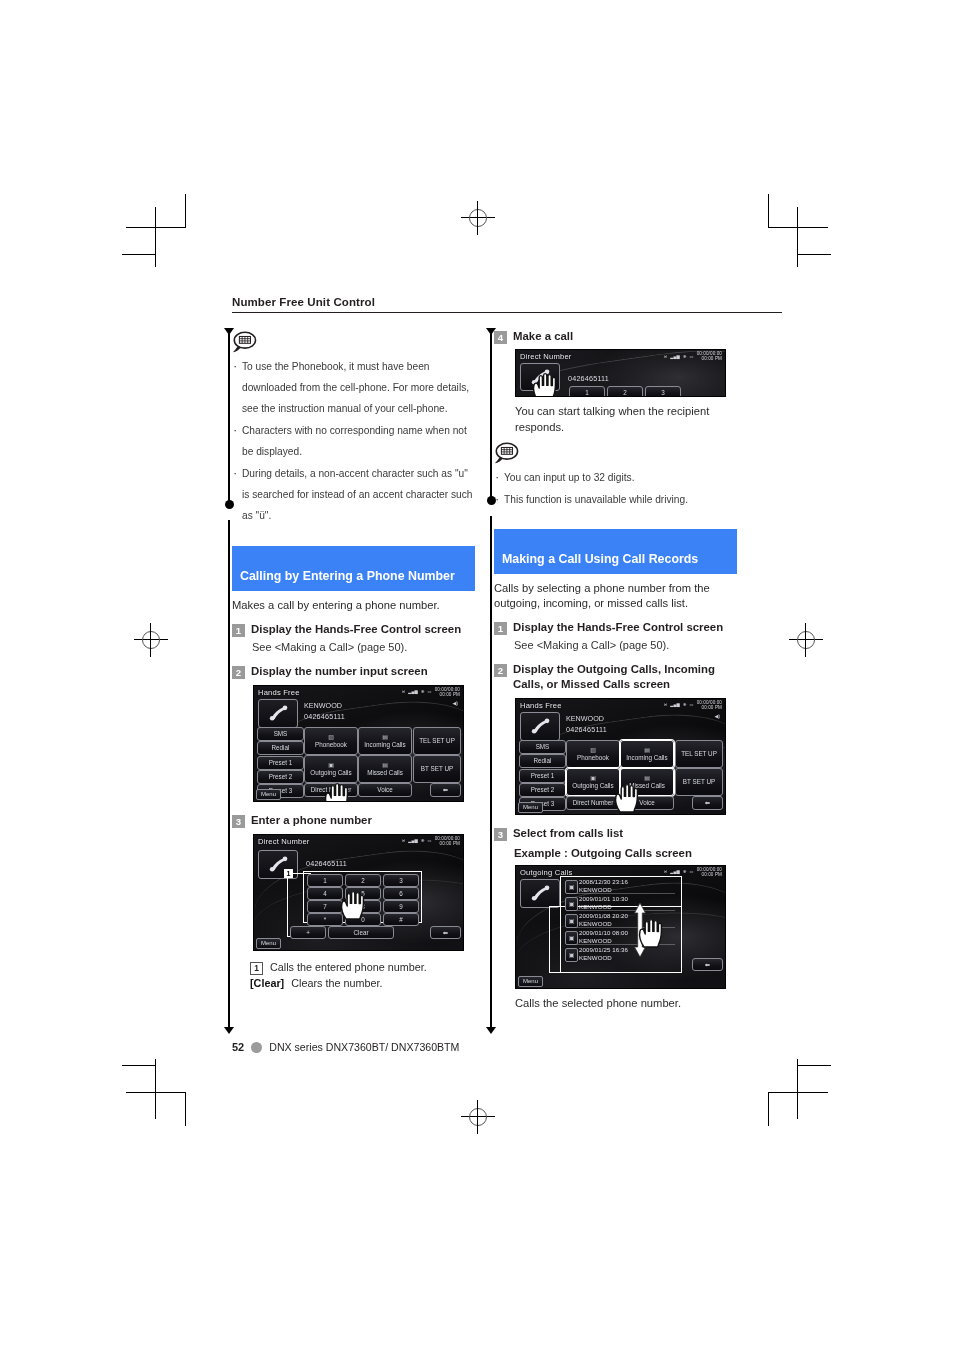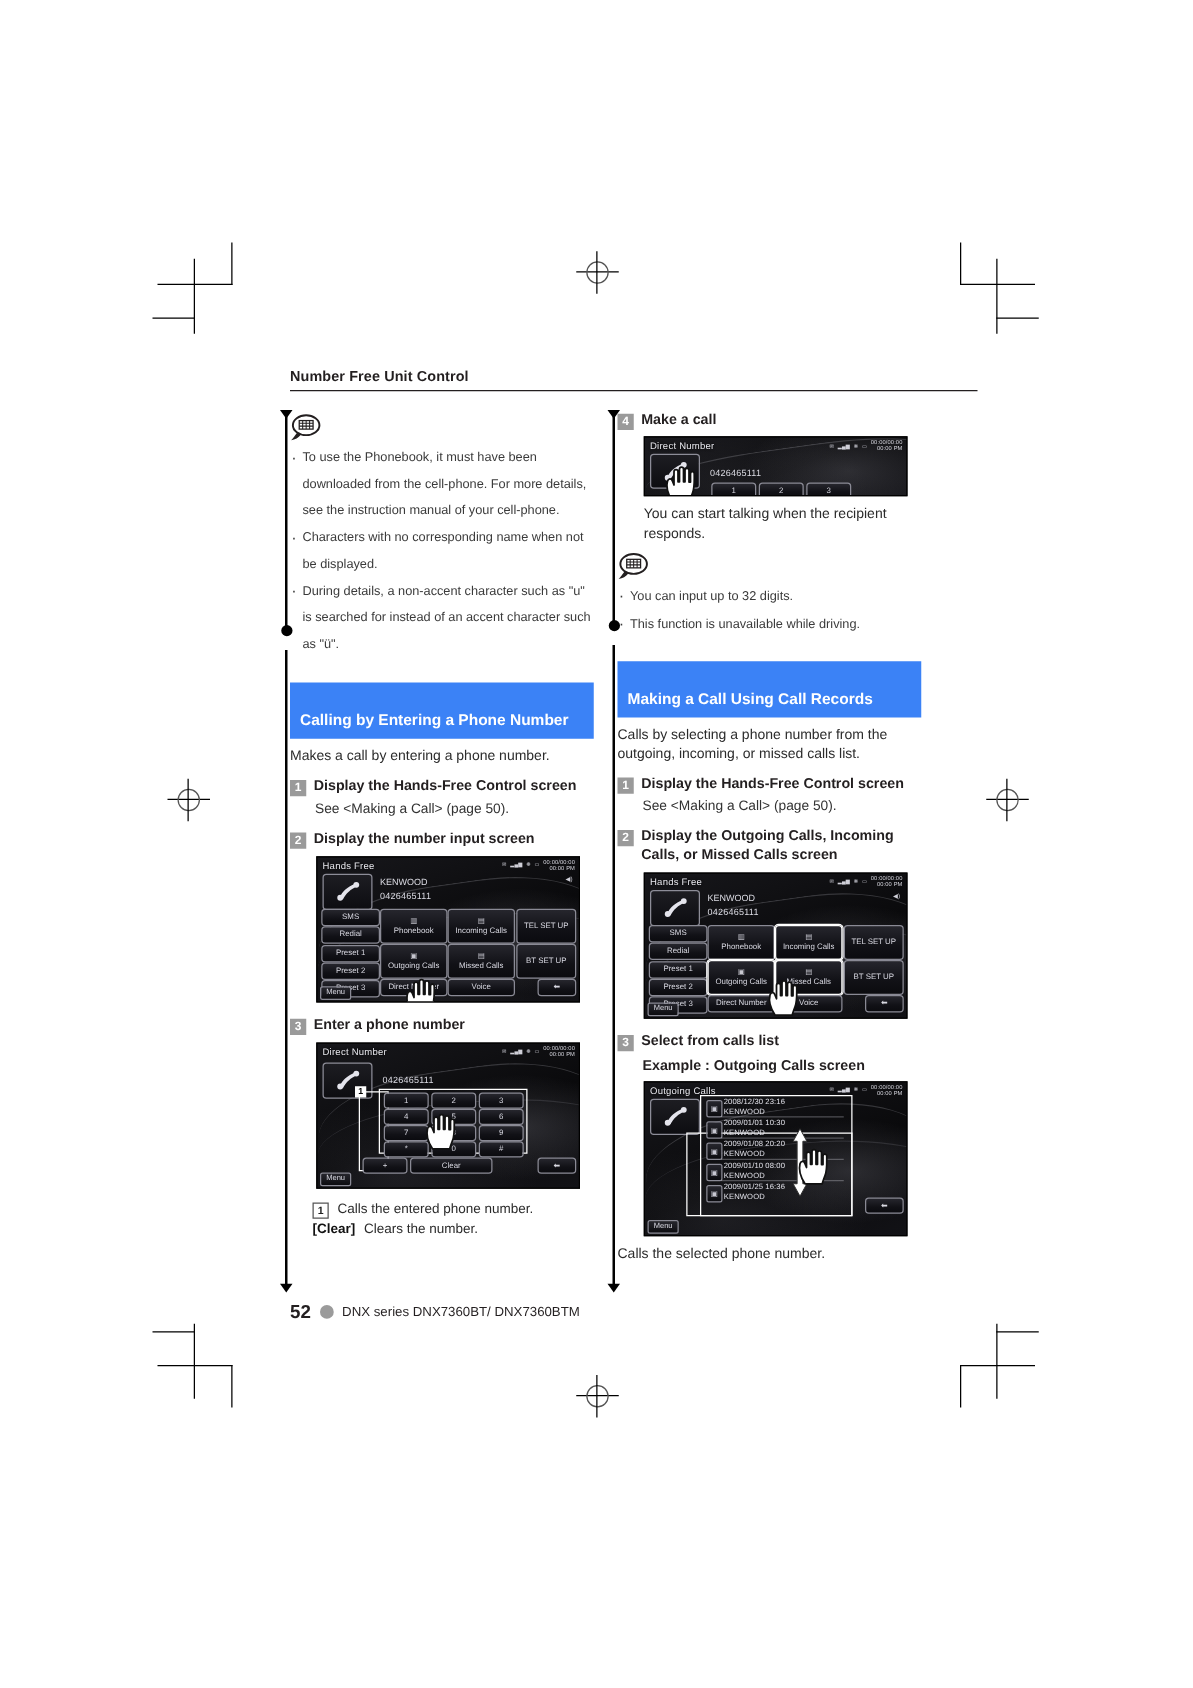--- a/index.html
+++ b/index.html
@@ -151,21 +151,21 @@
 
   
   .hand{position:absolute;pointer-events:none;}
   .hand svg{display:block;}
 
   
   .scrollarrow{position:absolute;}
 
   
   .footer{position:absolute;left:232px;top:1041px;display:flex;align-items:center;gap:7px;}
-  .footer .pg{font-size:15px;font-weight:bold;color:#231f20;}
+  .footer .pg{font-size:11px;font-weight:bold;color:#231f20;}
   .footer .dot{width:11px;height:11px;border-radius:50%;background:#9b9b9b;}
   .footer .bk{font-size:10.6px;color:#231f20;}
 </style>
 </head>
 <body>
 
 <div class="page">
 
   <div>
     <div class="mark" style="left:126px;top:227px;width:60px;height:1px;"></div>
@@ -679,21 +679,21 @@
             </div>
           <div class="menu">Menu</div>
 
           <div class="hand" style="left:120px;top:52px;">
             <svg width="34" height="30" viewBox="0 0 34 30">
               <path d="M8 29 C4 23 3 17 4 13 C4.6 10.6 7 10.4 7.8 12.6 L9.2 16 L9.2 5.4 C9.2 3 12.4 3 12.4 5.4 L12.4 13.4 L13.6 13.4 L13.6 3.4 C13.6 1 16.8 1 16.8 3.4 L16.8 13.4 L18 13.4 L18 4.4 C18 2 21.2 2 21.2 4.4 L21.2 13.6 L22.4 13.6 L22.4 7 C22.4 4.8 25.4 4.8 25.4 7 C25.4 12 25.8 18 24 22.4 C23 25 22.2 27.2 21.8 29 Z" fill="#ffffff" stroke="#111" stroke-width="1.4" stroke-linejoin="round"></path>
             </svg>
           </div>
         </div>
 
-        <div class="after-txt" style="">Calls the selected phone number.</div>
+        <div class="after-txt" style="margin-left:21px;">Calls the selected phone number.</div>
       </div>
     </div>
   </div>
 
   <div class="footer">
     <span class="pg">52</span>
     <span class="dot"></span>
     <span class="bk">DNX series   DNX7360BT/ DNX7360BTM</span>
   </div>
 

